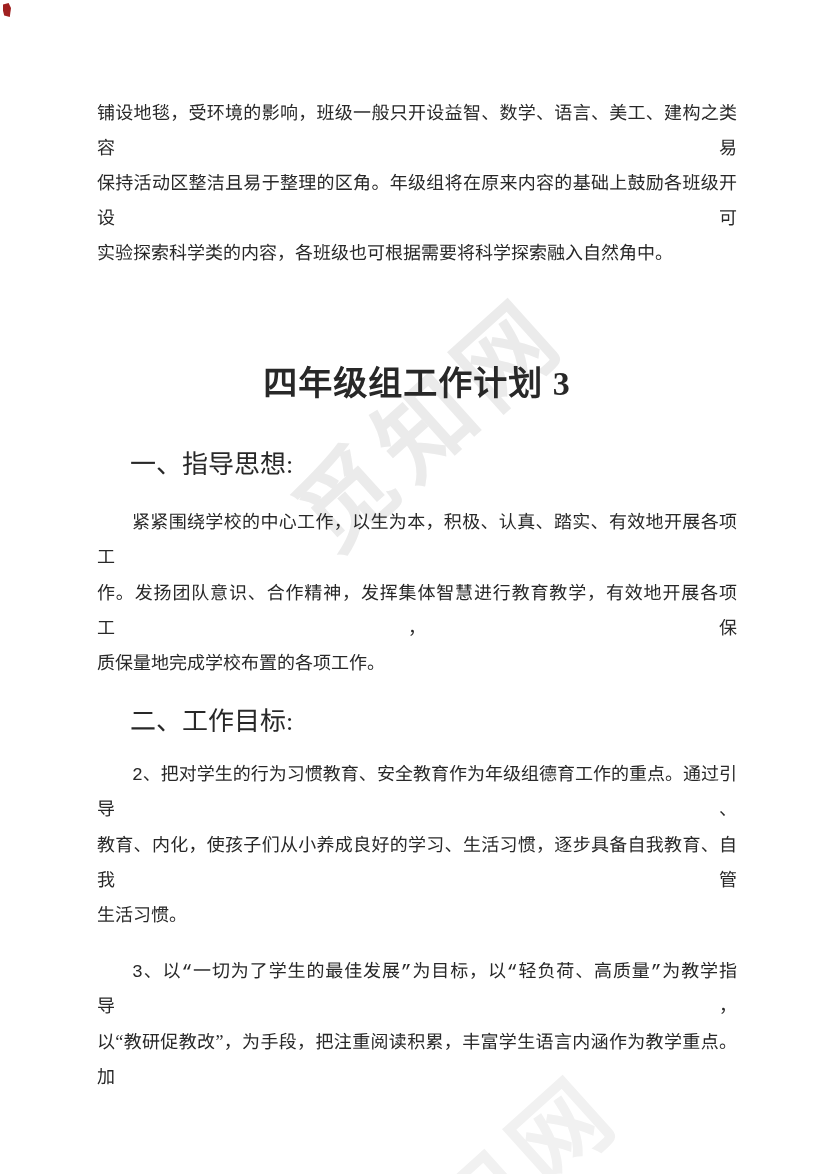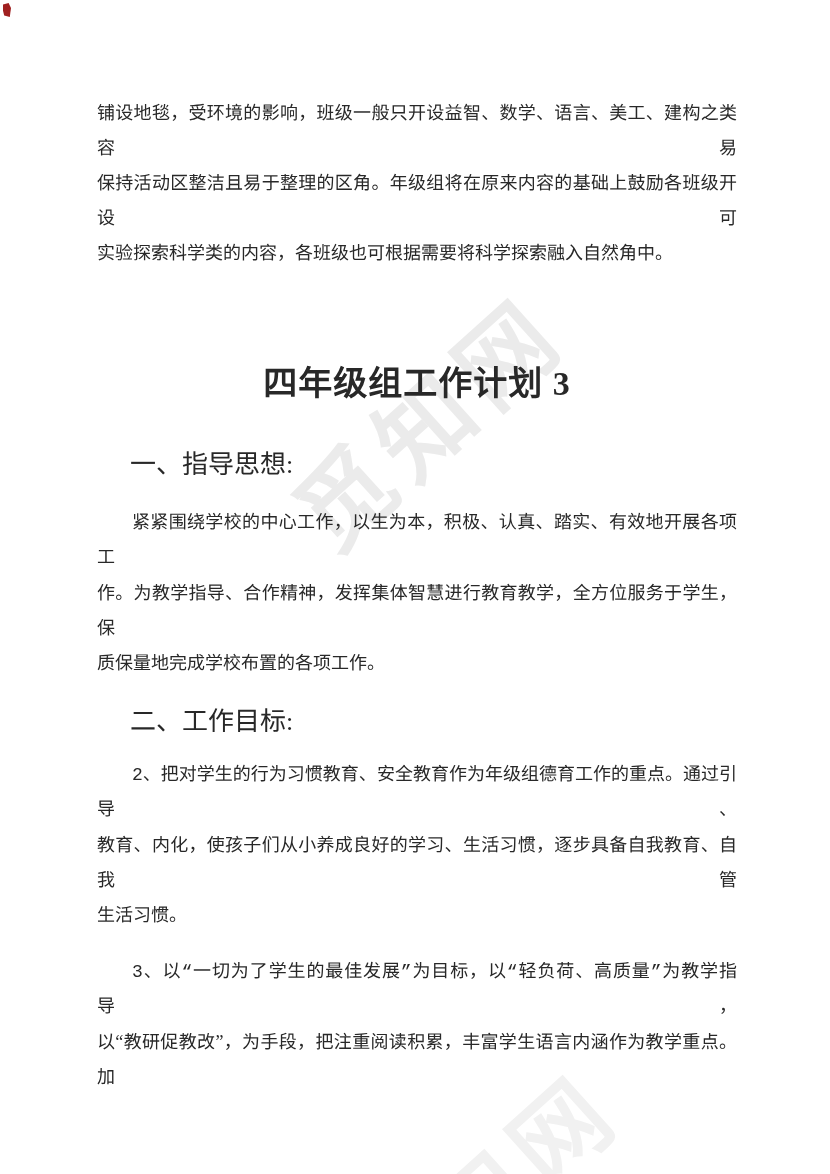--- a/index.html
+++ b/index.html
@@ -107,21 +107,21 @@
       <div class="ln fill">铺设地毯，受环境的影响，班级一般只开设益智、数学、语言、美工、建构之类容易</div>
       <div class="ln fill">保持活动区整洁且易于整理的区角。年级组将在原来内容的基础上鼓励各班级开设可</div>
       <div class="ln">实验探索科学类的内容，各班级也可根据需要将科学探索融入自然角中。</div>
     </div>
 
     <h1 class="title mt91">四年级组工作计划 3</h1>
 
     <div class="heading mt41">一、指导思想:</div>
     <div class="para mt24">
       <div class="ln fill ind">紧紧围绕学校的中心工作，以生为本，积极、认真、踏实、有效地开展各项工</div>
-      <div class="ln fill">作。为教学指导、合作精神，发挥集体智慧进行教育教学，全方位服务于学生，保</div>
+      <div class="ln fill">作。发扬团队意识、合作精神，发挥集体智慧进行教育教学，有效地开展各项工，保</div>
       <div class="ln">质保量地完成学校布置的各项工作。</div>
     </div>
 
     <div class="heading mt23">二、工作目标:</div>
 
 
     <div class="para mt19">
       <div class="ln fill ind">2、把对学生的行为习惯教育、安全教育作为年级组德育工作的重点。通过引导、</div>
       <div class="ln fill">教育、内化，使孩子们从小养成良好的学习、生活习惯，逐步具备自我教育、自我管</div>
       <div class="ln">生活习惯。</div>

